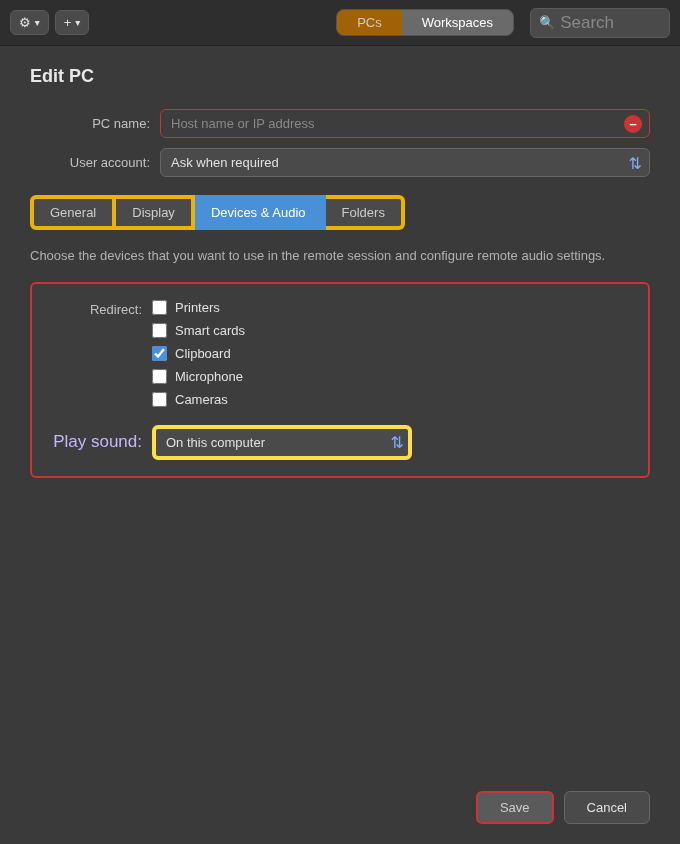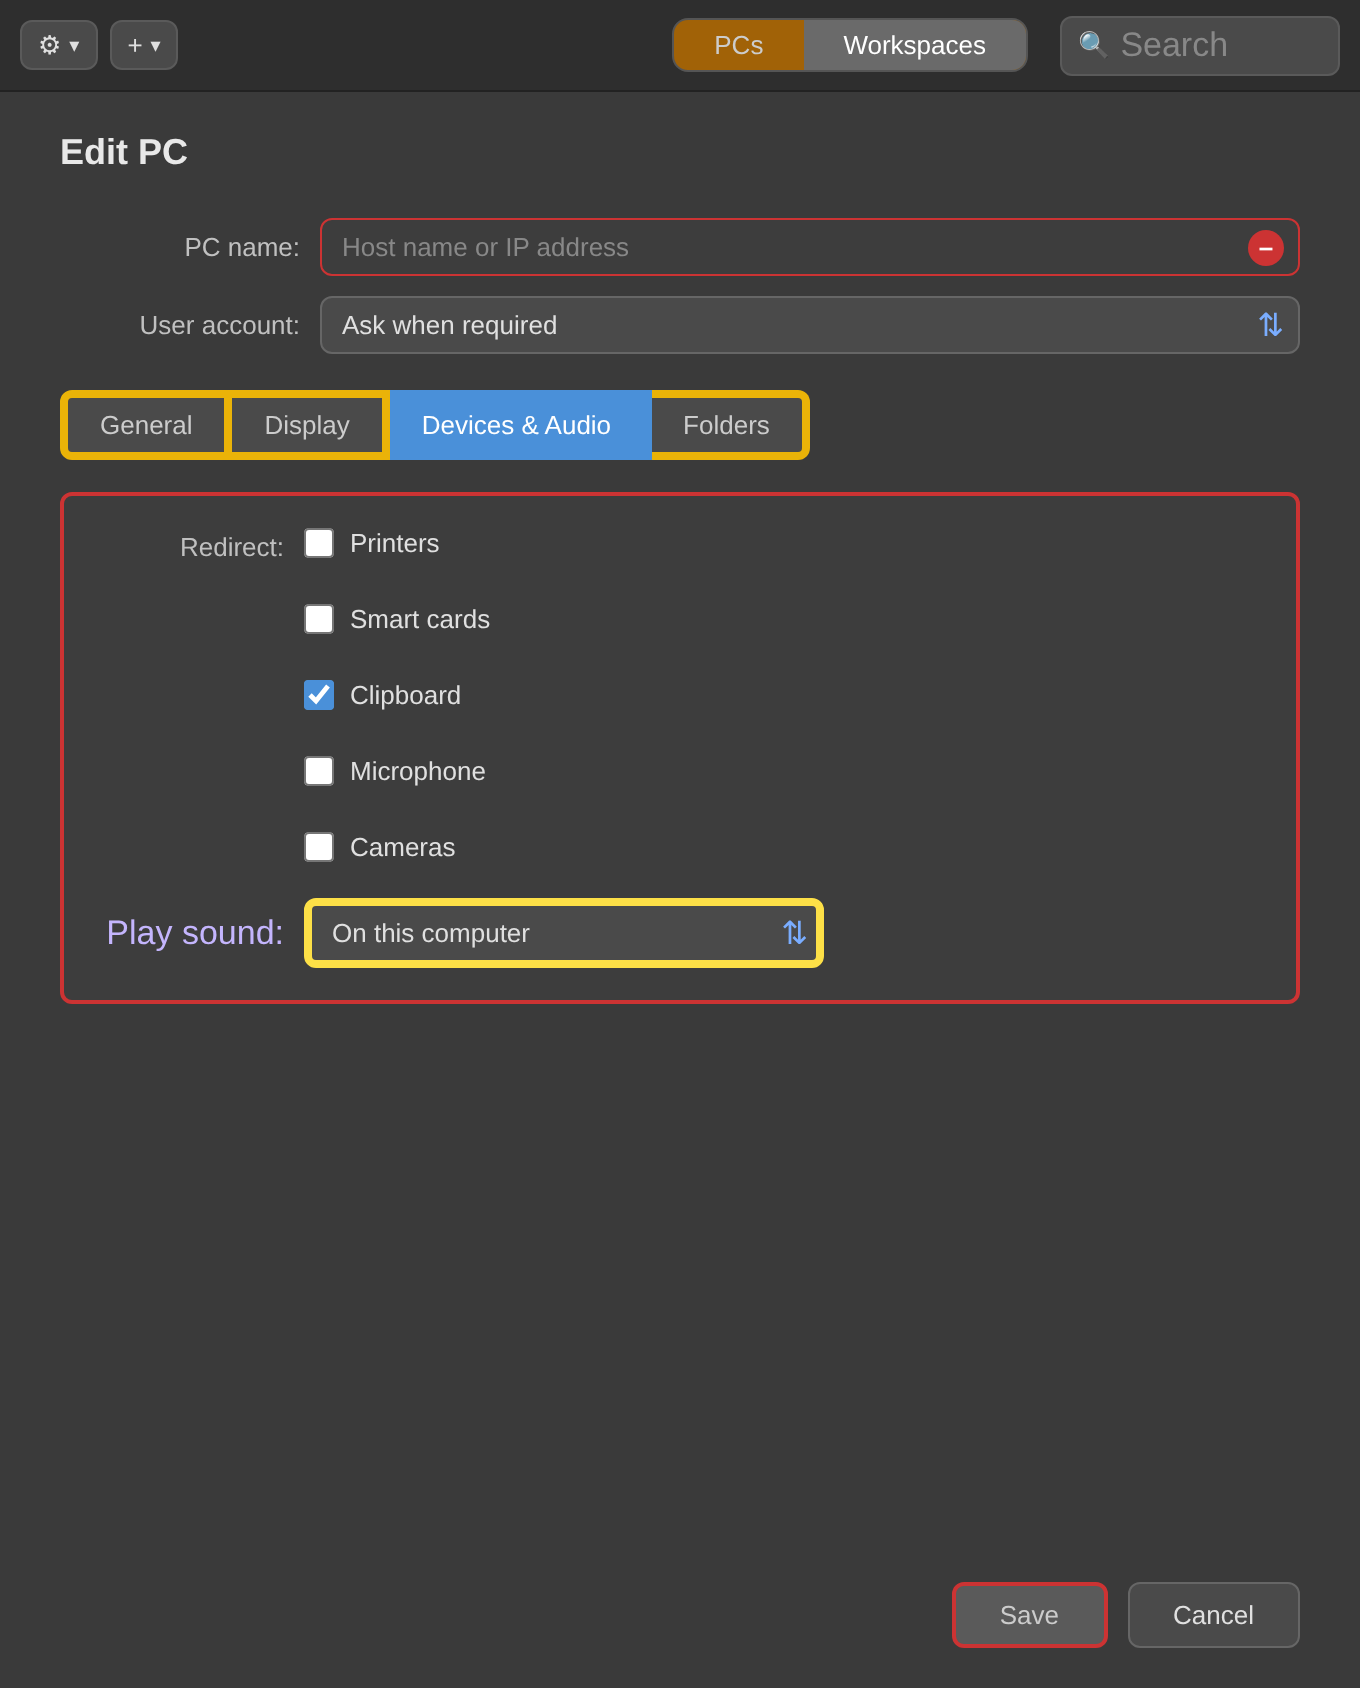--- a/index.html
+++ b/index.html
@@ -231,21 +231,21 @@
       text-align: right;
       color: #c0c0c0;
       padding-top: 2px;
       font-size: 13px;
       flex-shrink: 0;
     }
 
     .checkboxes {
       display: flex;
       flex-direction: column;
-      gap: 23px;
+      gap: 8px;
     }
 
     .checkbox-item {
       display: flex;
       align-items: center;
       gap: 8px;
       cursor: pointer;
     }
 
     .checkbox-item input[type="checkbox"] {
@@ -368,20 +368,21 @@
     </div>
   </div>
 
   <div class="tabs-container">
     <div class="tab">General</div>
     <div class="tab">Display</div>
     <div class="tab active">Devices &amp; Audio</div>
     <div class="tab">Folders</div>
   </div>
 
+  <div class="description">Choose the devices that you want to use in the remote session and configure remote audio settings.</div>
 
   <div class="redirect-section">
     <div class="redirect-row">
       <div class="redirect-label">Redirect:</div>
       <div class="checkboxes">
         <label class="checkbox-item">
           <input type="checkbox" style="">
           <span>Printers</span>
         </label>
         <label class="checkbox-item">

